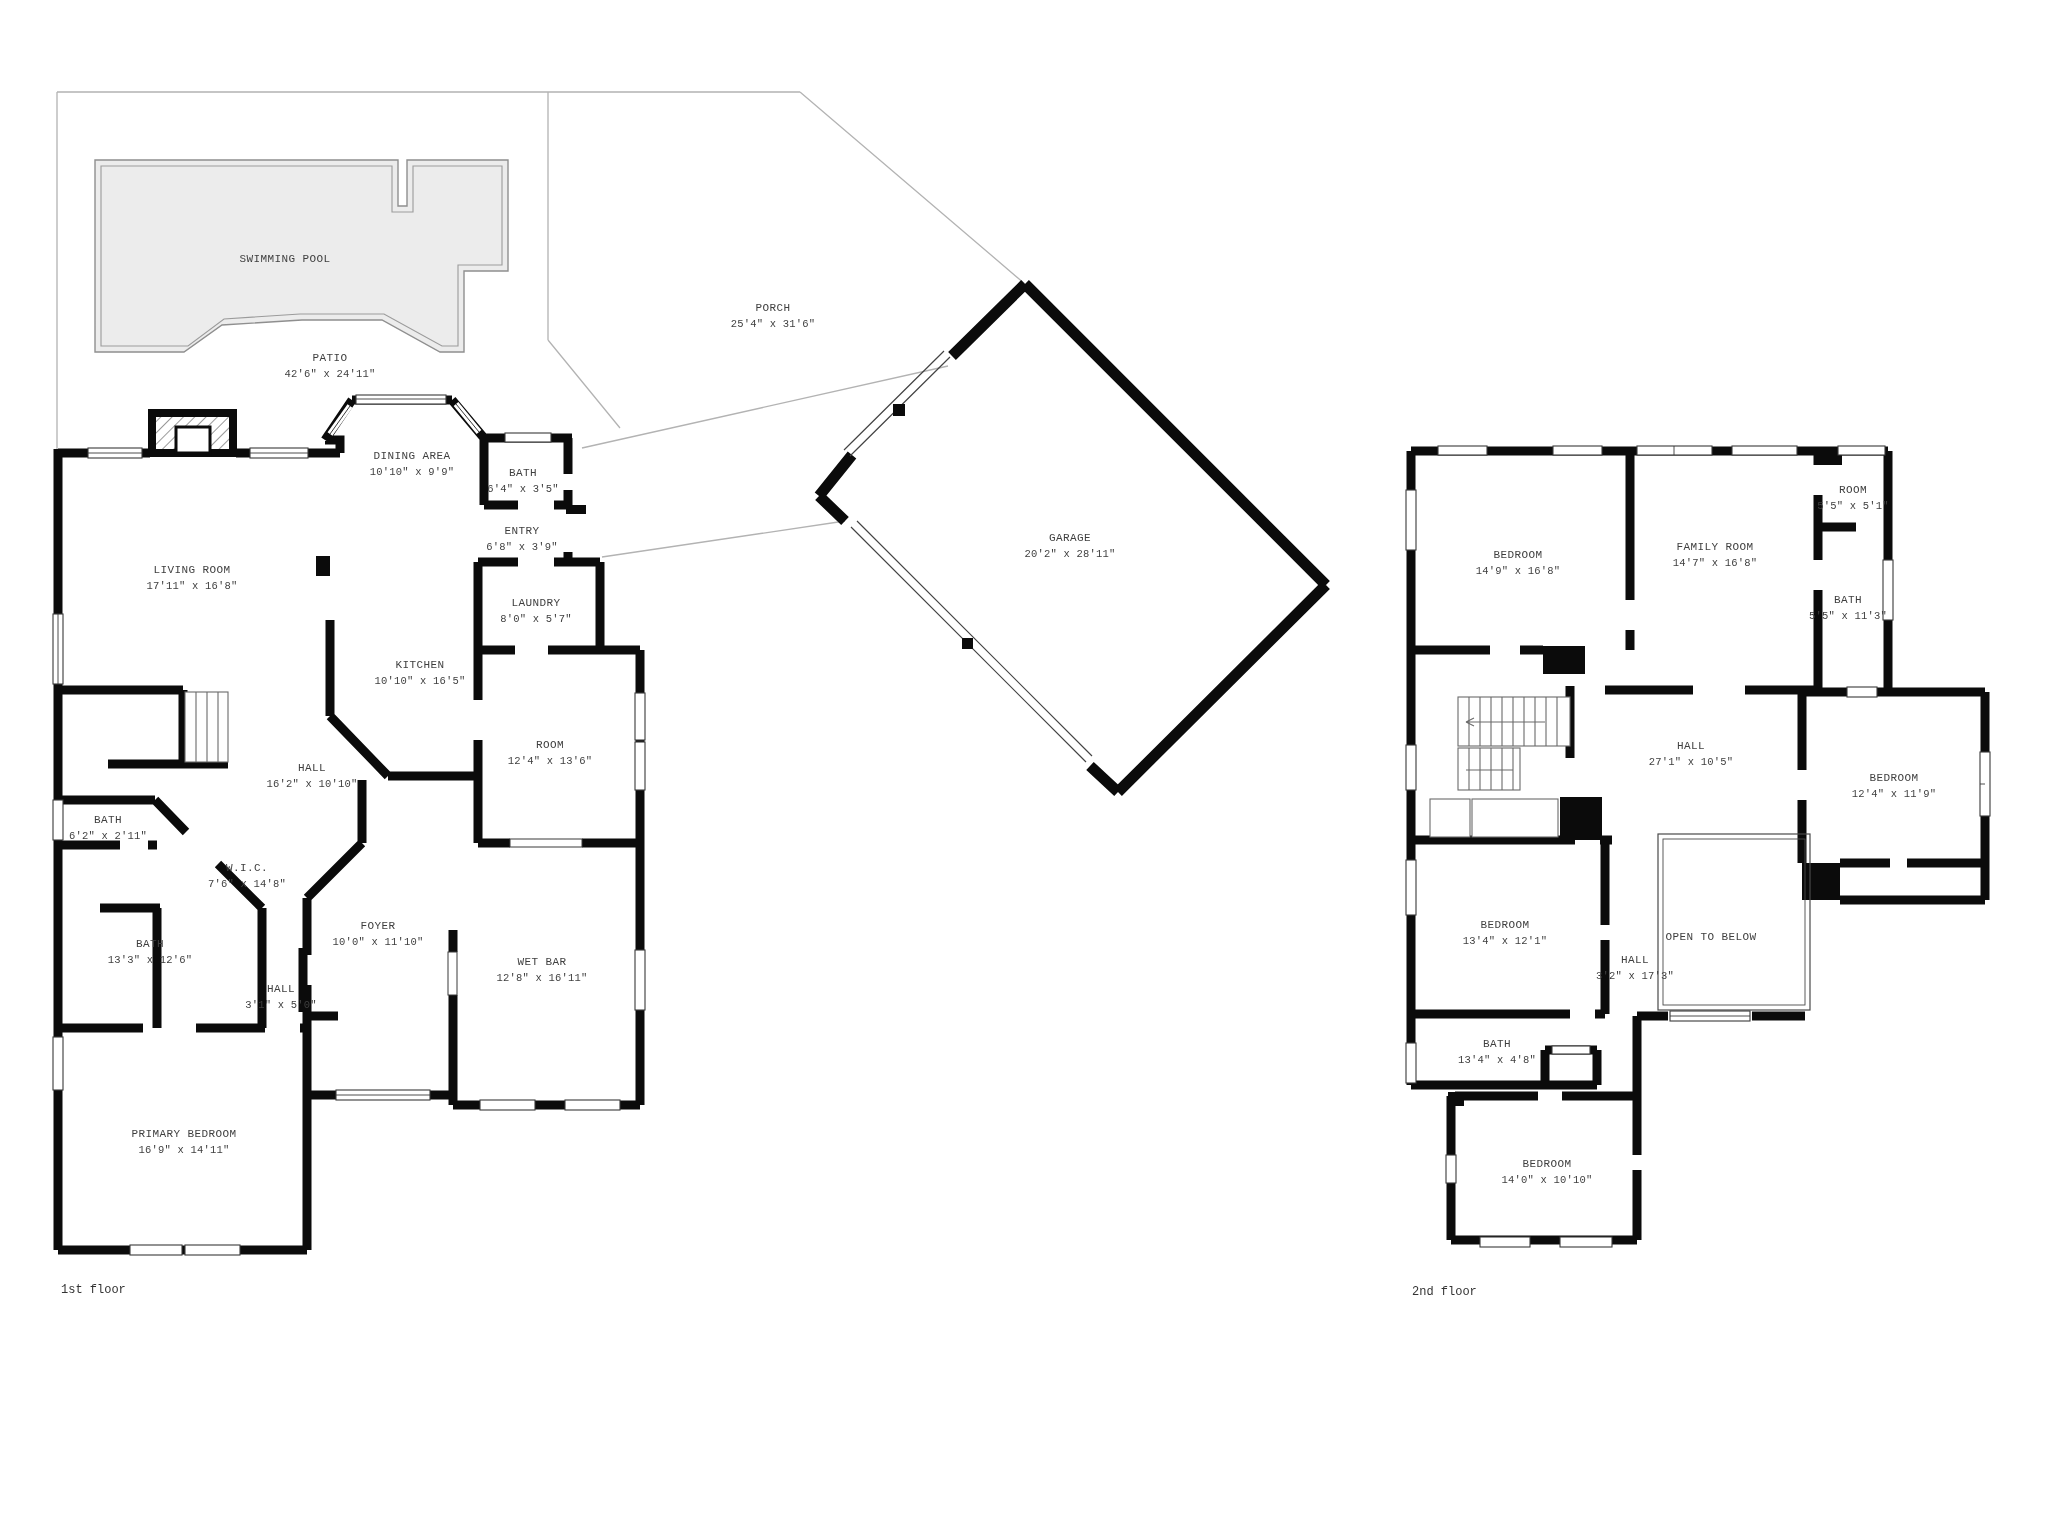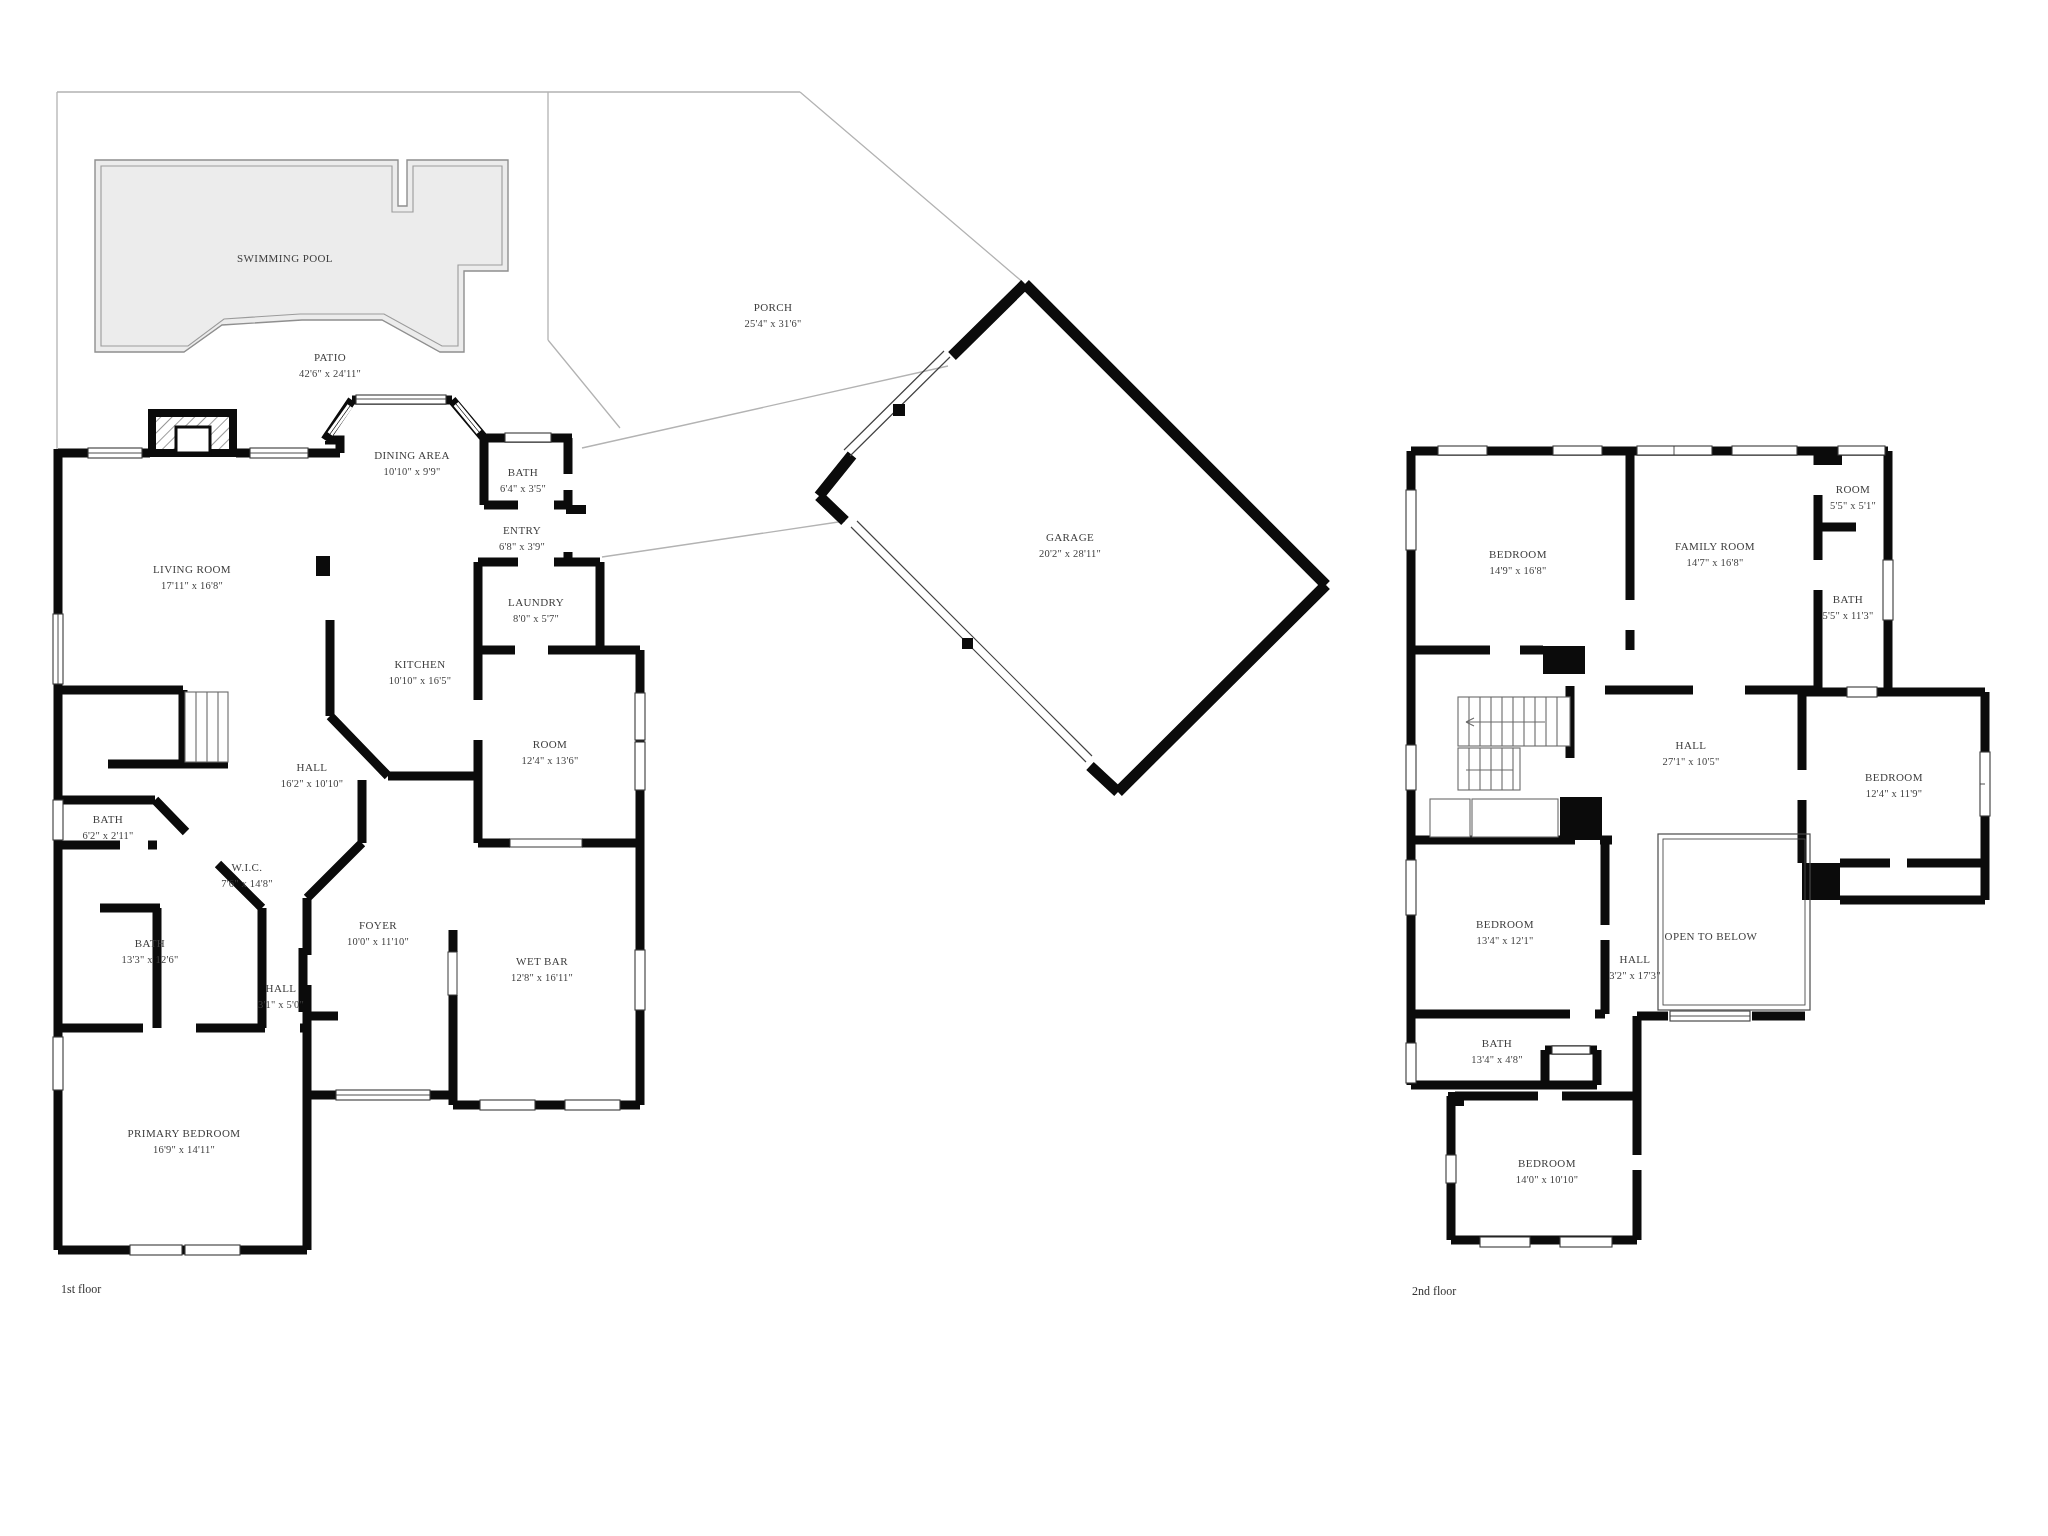--- a/index.html
+++ b/index.html
@@ -1,17 +1,17 @@
 <!DOCTYPE html>
 <html><head>
 <meta charset="utf-8">
 <style>
   html,body{margin:0;padding:0;background:#ffffff;}
   .stage{position:relative;width:2048px;height:1536px;background:#fff;overflow:hidden;
-         font-family:Liberation Serif, serif;}
+         font-family:Liberation Mono, monospace;}
   svg{display:block}
   .wall{stroke:#0b0b0b;stroke-width:9;fill:none;stroke-linecap:butt;}
   .wall2{stroke:#0b0b0b;stroke-width:9;fill:none;stroke-linecap:butt;}
   .thin{stroke:#b3b3b3;stroke-width:1.3;fill:none;}
   .stair{stroke:#6b6b6b;stroke-width:1.1;fill:none;}
   .winr{fill:#ffffff;stroke:#3a3a3a;stroke-width:1.1;}
   .winline{stroke:#3a3a3a;stroke-width:0.9;}
   .openr{fill:#ffffff;stroke:#3a3a3a;stroke-width:1;}
   .poolO{fill:#ececec;stroke:#8f8f8f;stroke-width:1.4;}
   .poolI{fill:none;stroke:#9b9b9b;stroke-width:1.1;}

